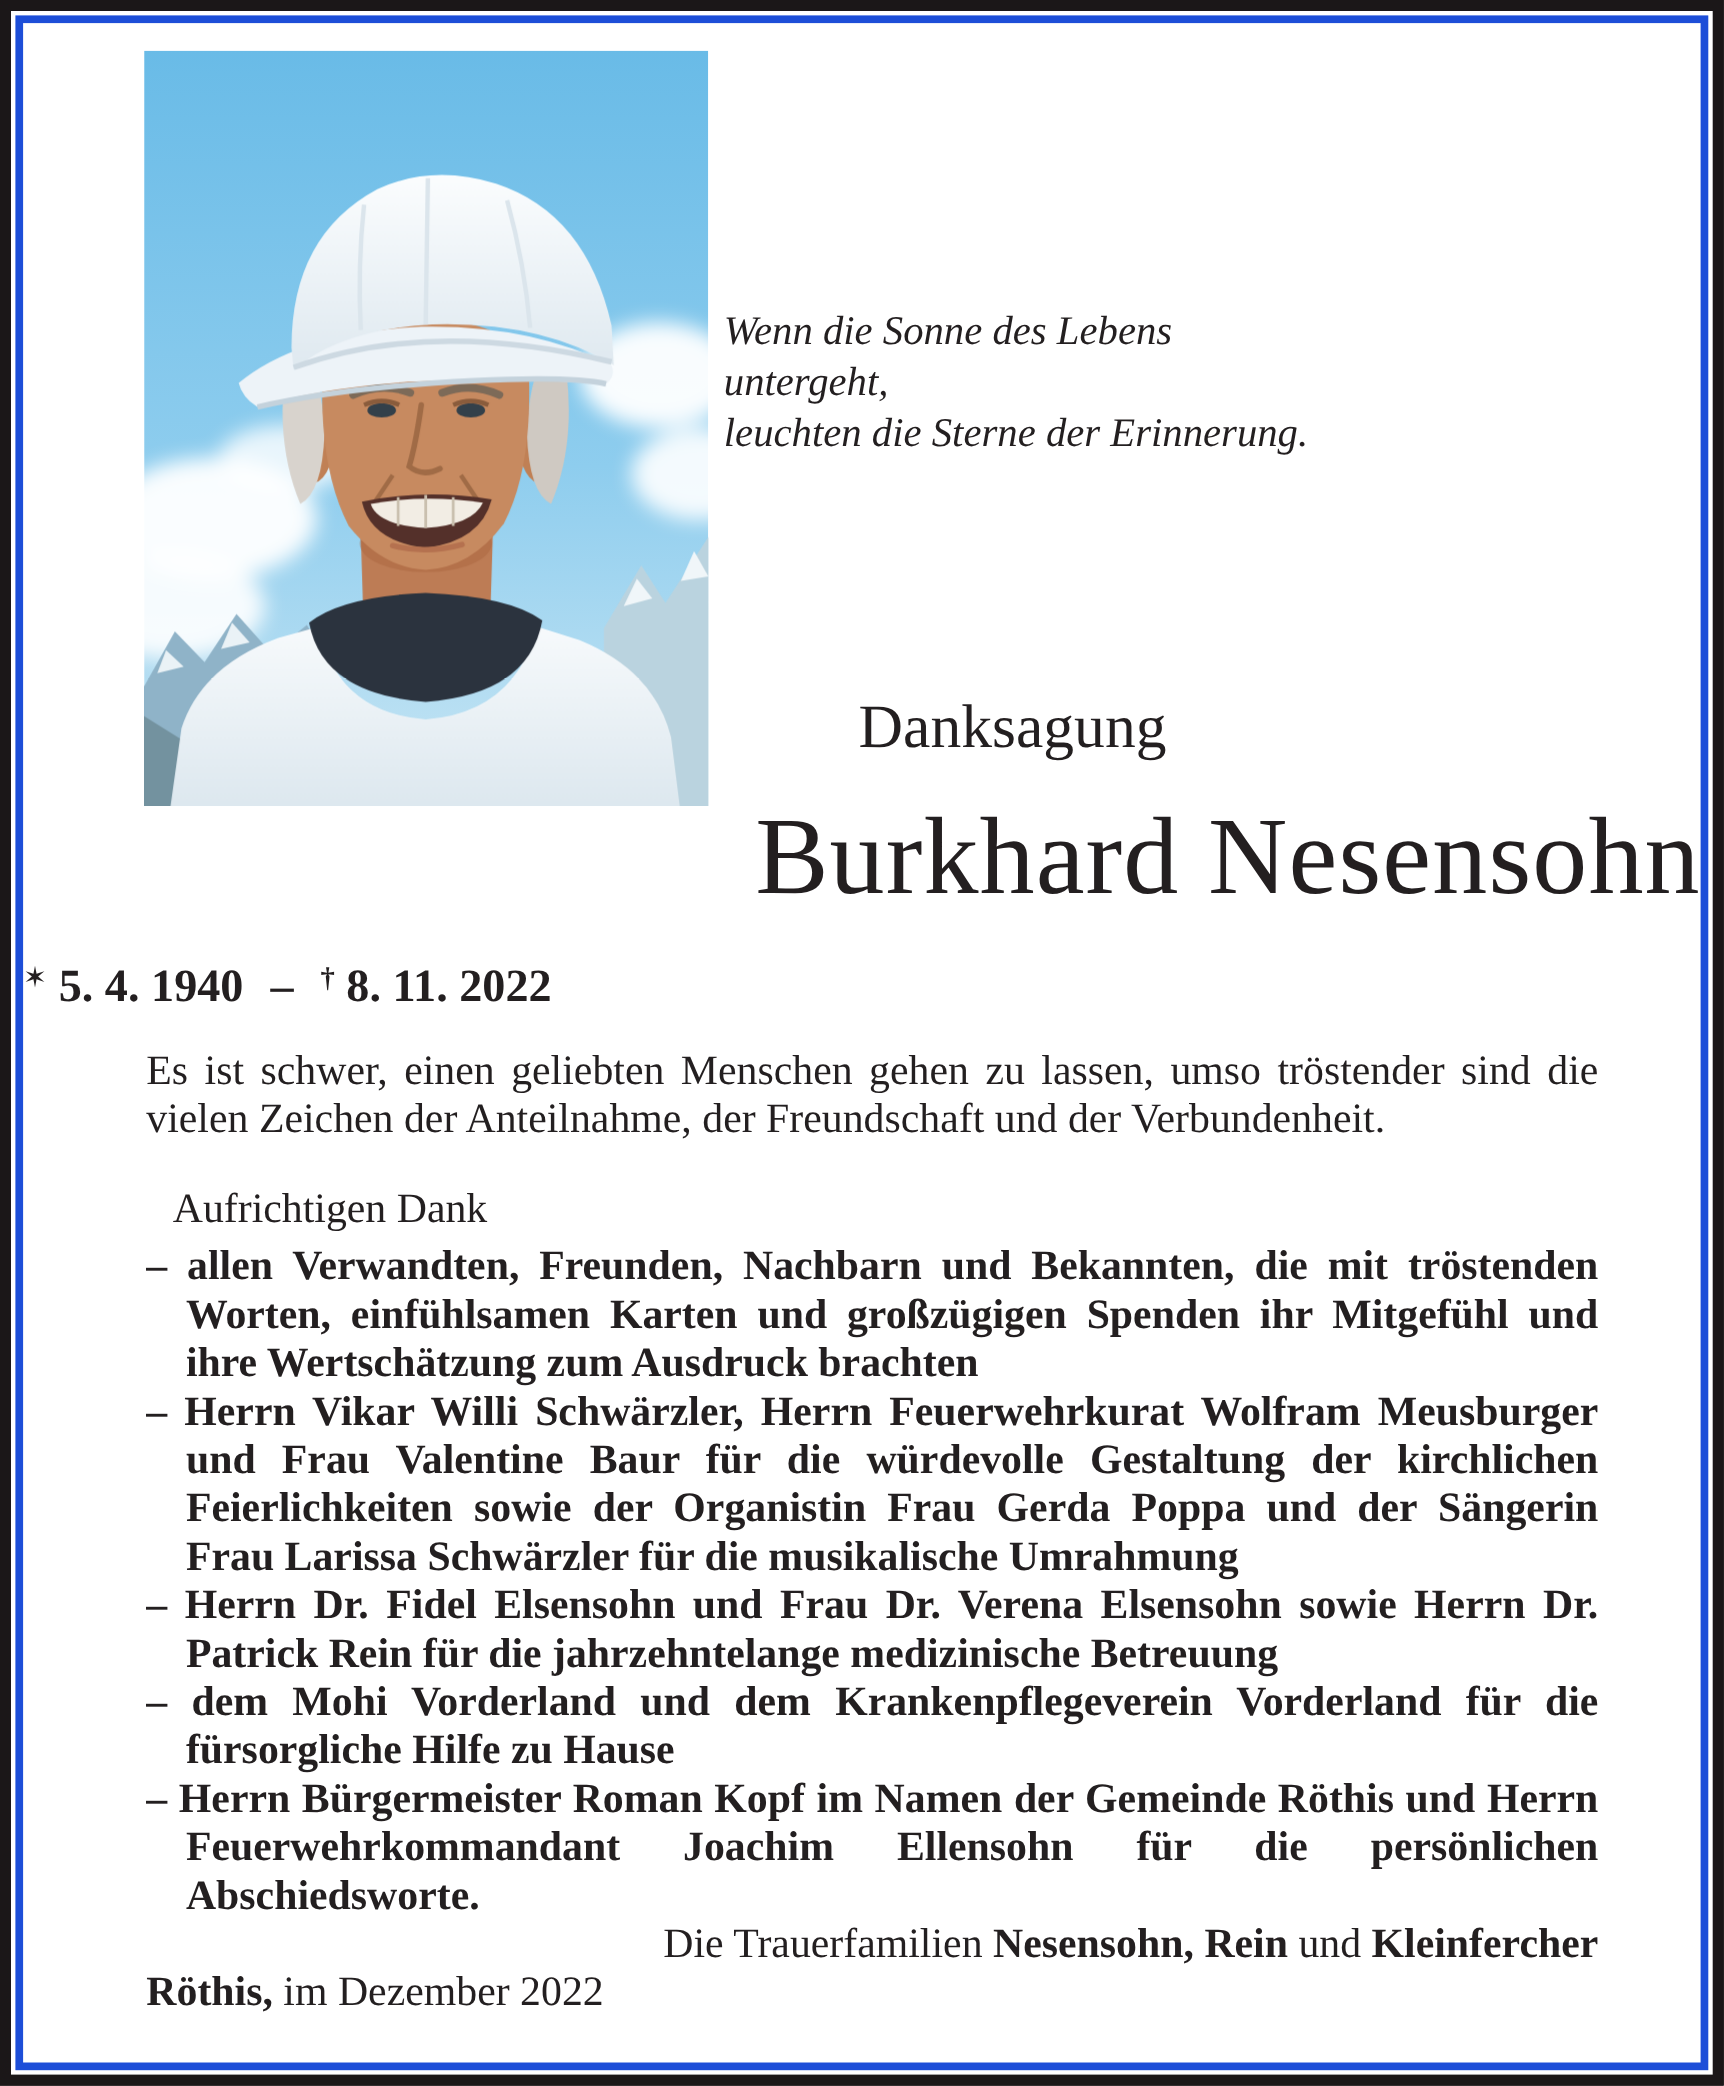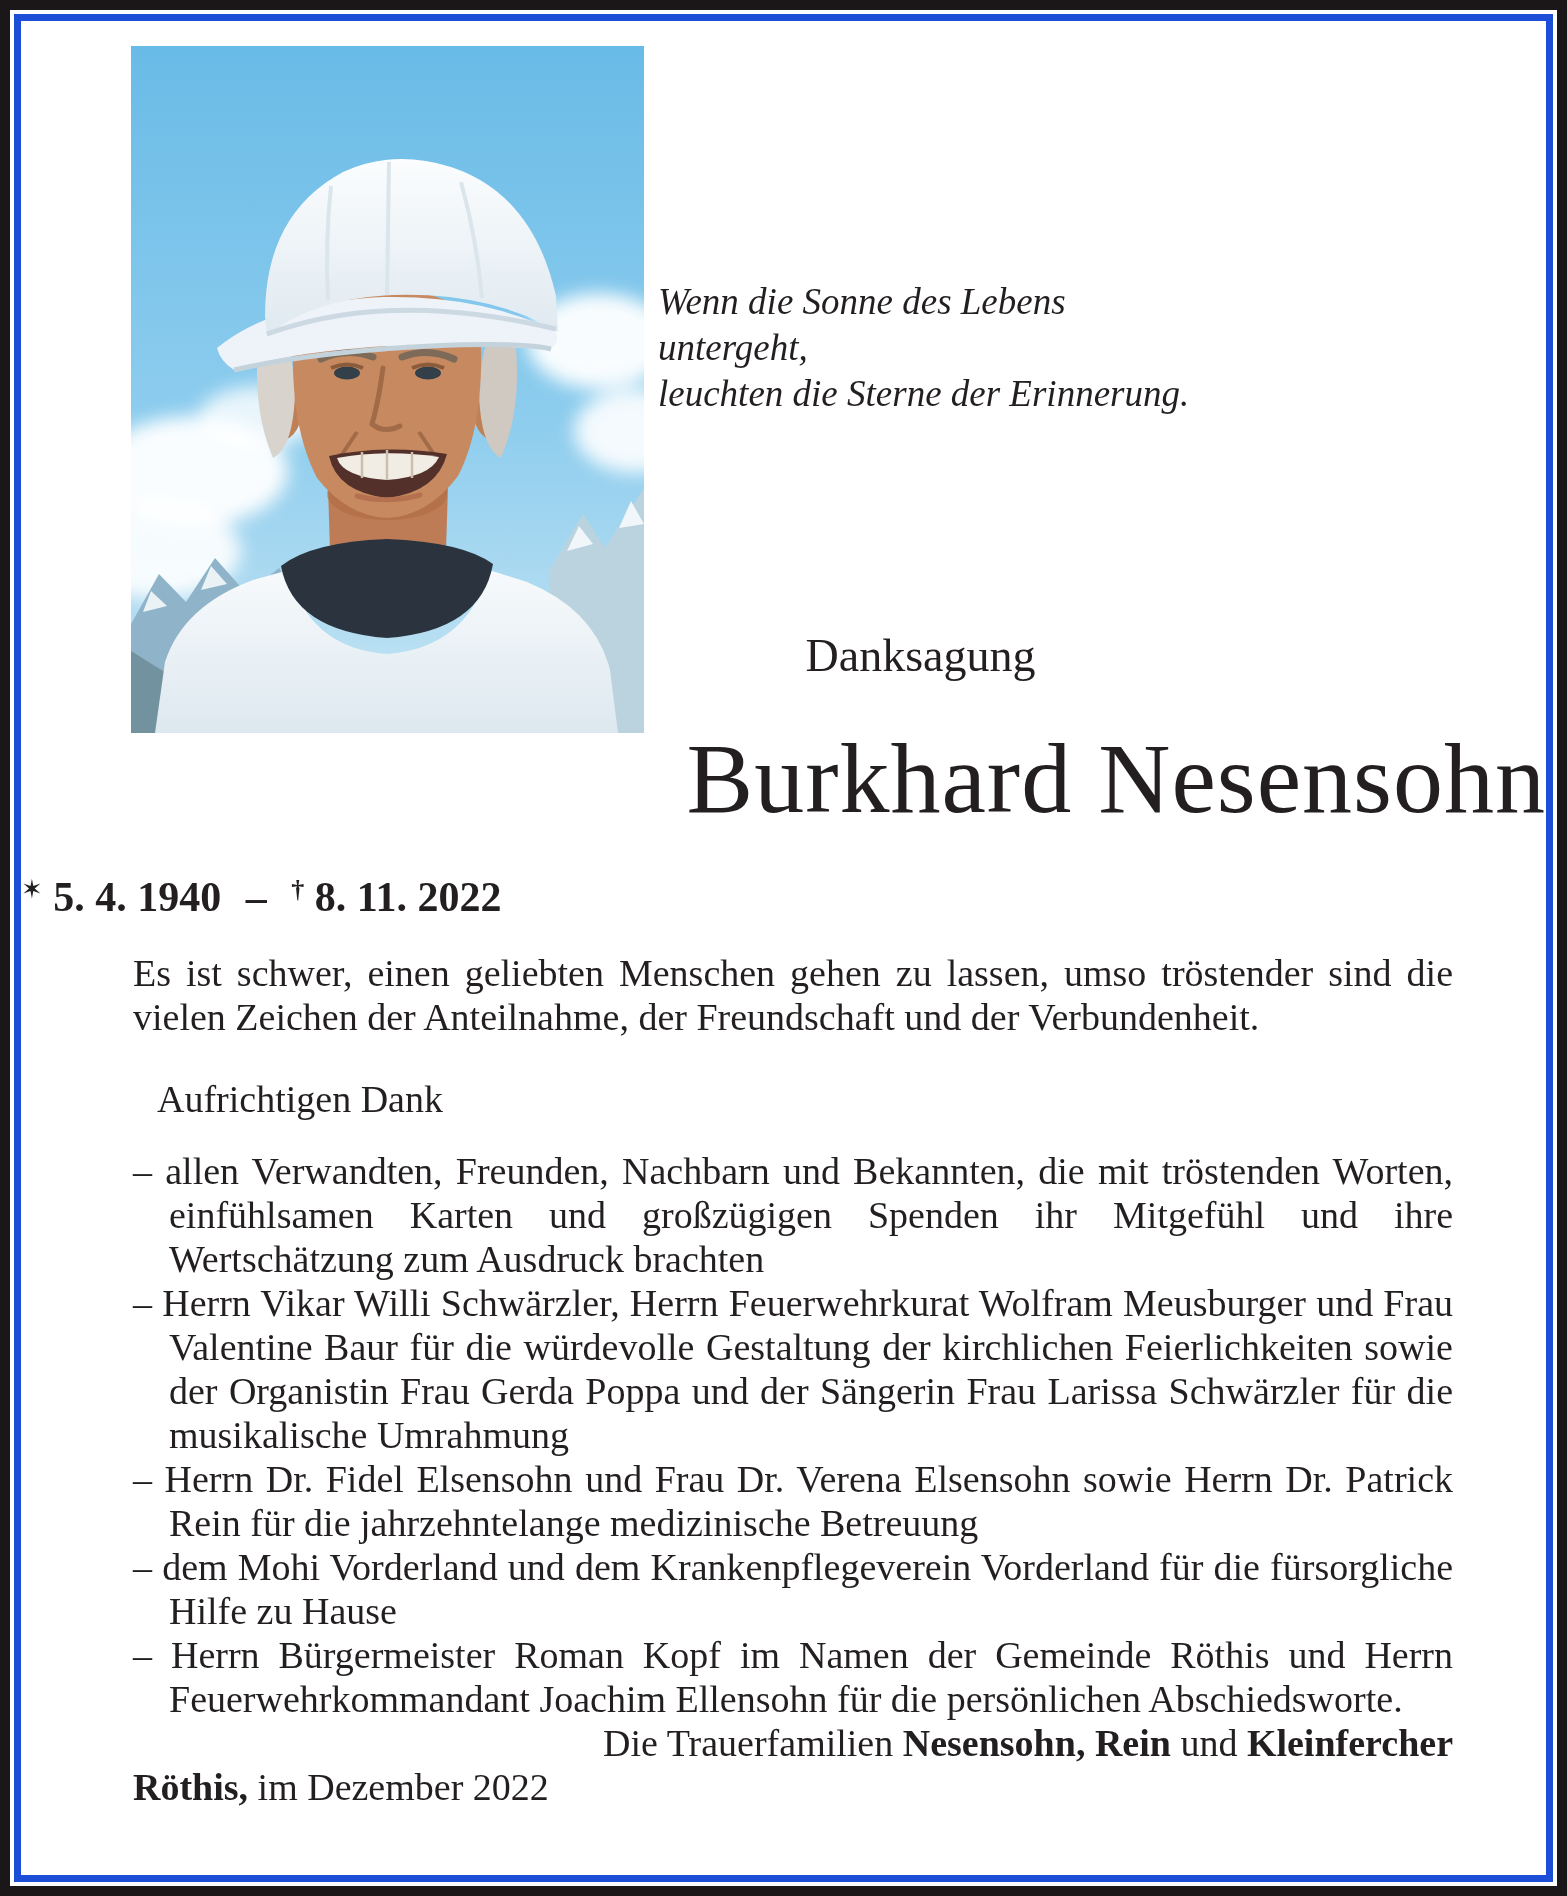--- a/index.html
+++ b/index.html
@@ -15,40 +15,40 @@
   }
   .photo-frame { position:absolute; left:110px; top:25px; width:513px; height:687px; overflow:hidden; }
   .photo-frame svg { display:block; width:100%; height:100%; }
 
   .quote {
     position:absolute; left:637px; top:258px; width:560px;
     font-style:italic; font-size:37px; line-height:46px; text-align:left;
   }
   .type-label {
     position:absolute; left:637px; top:608px; width:525px;
-    font-size:46px; text-align:center;
+    font-size:56px; text-align:center;
   }
   .name {
     position:absolute; left:0; top:700px; width:100%;
     font-size:100px; text-align:right; letter-spacing:1px; white-space:nowrap;
   }
   .dates {
     position:absolute; left:0; top:852px; width:100%;
     font-size:42px; font-weight:bold; text-align:left;
   }
   .bsym { font-size:0.62em; vertical-align:0.5em; font-family:"Liberation Serif","DejaVu Sans",serif; }
   .dsep { padding:0 14px; }
 
   .content {
     position:absolute; left:112px; top:930px; width:1320px;
     font-size:38px; line-height:44px; text-align:justify;
   }
   .intro { margin:0; }
   .thanks-heading { margin-top:38px; text-align:left;margin-left:24px; }
-  .thanks-list { margin-top:28px; }
+  .thanks-list { margin-top:8px;font-weight:bold; }
   .t-item { padding-left:36px; text-indent:-36px; text-align:justify; }
   .t-item .dash { display:inline; }
   .closing-line { margin-top:0; text-align:right; }
   .closing-line b { font-weight:bold; }
   .place-line { margin-top:0; text-align:left; }
   .place-line .place { font-weight:bold; }
 </style>
 </head>
 <body>
 

